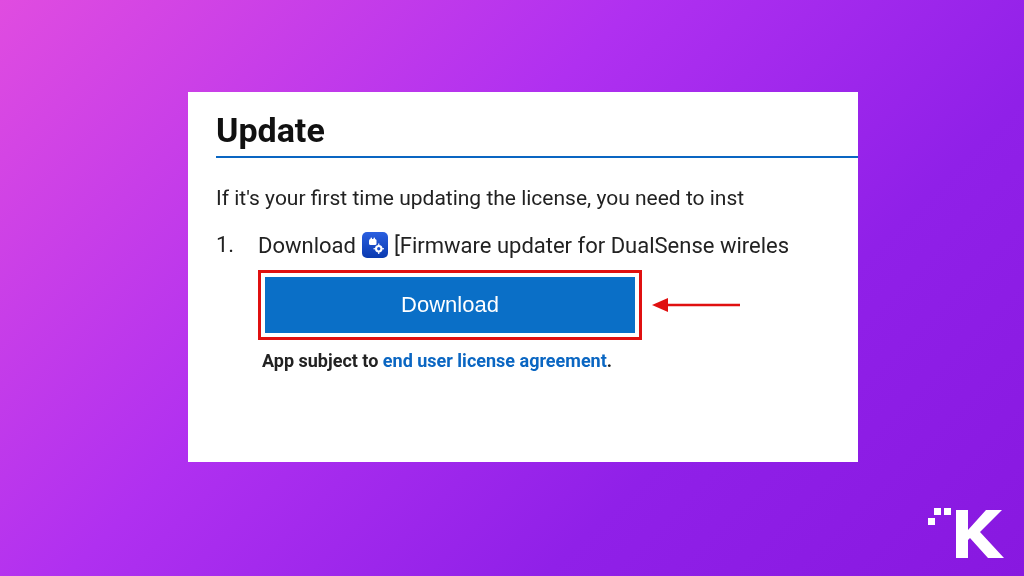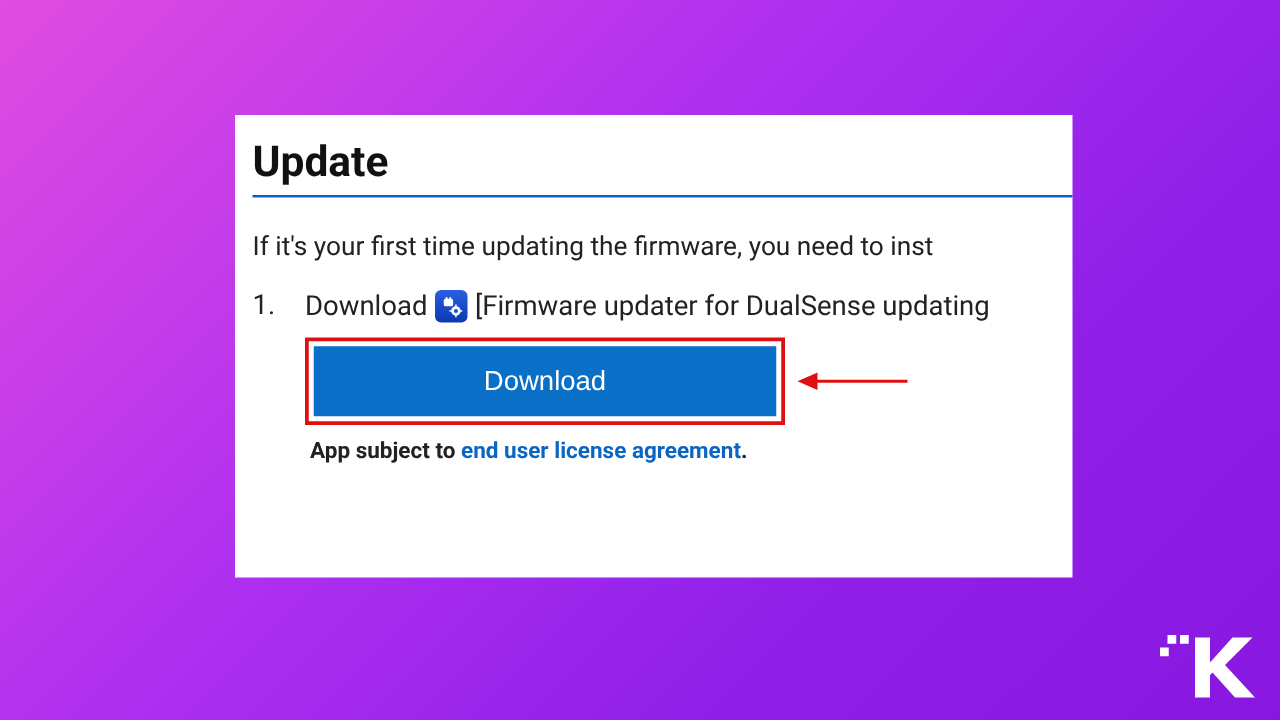--- a/index.html
+++ b/index.html
@@ -11,21 +11,21 @@
       position: relative;
       overflow: hidden;
     }
     .card {
       position: absolute;
       left: 188px;
       top: 92px;
       width: 670px;
       height: 370px;
       background: #ffffff;
-      padding: 18px 0 0 14px;
+      padding: 18px 0 0 28px;
       overflow: hidden;
     }
     .heading {
       font-size: 34px;
       font-weight: 700;
       color: #111;
       margin-bottom: 6px;
     }
     .rule {
       border: none;
@@ -116,41 +116,41 @@
       height: 60px;
     }
     .k-logo svg { width: 100%; height: 100%; }
   </style>
 </head>
 <body>
 
 <div class="card">
   <h2 class="heading">Update</h2>
   <hr class="rule">
-  <p class="intro">If it's your first time updating the firmware, you need to inst</p>
+  <p class="intro">If it's your first time updating the license, you need to inst</p>
 
   <div class="step-row">
     <div class="step-num">1.</div>
     <div class="step-body">
       <div class="step-line">
         <span>Download</span>
         <span class="updater-icon">
           <svg viewBox="0 0 24 24">
             <rect x="4" y="4" width="10" height="8" rx="2" fill="#ffffff"></rect>
             <rect x="6" y="2" width="2" height="3" rx="1" fill="#ffffff"></rect>
             <rect x="10" y="2" width="2" height="3" rx="1" fill="#ffffff"></rect>
             <circle cx="17" cy="17" r="5" fill="#ffffff"></circle>
             <circle cx="17" cy="17" r="2.2" fill="#1a4fcf"></circle>
             <rect x="16.2" y="10" width="1.6" height="3" fill="#ffffff"></rect>
             <rect x="16.2" y="21" width="1.6" height="3" fill="#ffffff"></rect>
             <rect x="10" y="16.2" width="3" height="1.6" fill="#ffffff"></rect>
             <rect x="21" y="16.2" width="3" height="1.6" fill="#ffffff"></rect>
           </svg>
         </span>
-        <span>[Firmware updater for DualSense updating</span>
+        <span>[Firmware updater for DualSense wireles</span>
       </div>
 
       <div class="dl-area">
         <span class="dl-outline">
           <button class="dl-btn">Download</button>
         </span>
         <span class="arrow">
           <svg viewBox="0 0 90 24">
             <line x1="88" y1="12" x2="12" y2="12" stroke="#e01010" stroke-width="2.5"></line>
             <polygon points="0,12 16,5 16,19" fill="#e01010"></polygon>

